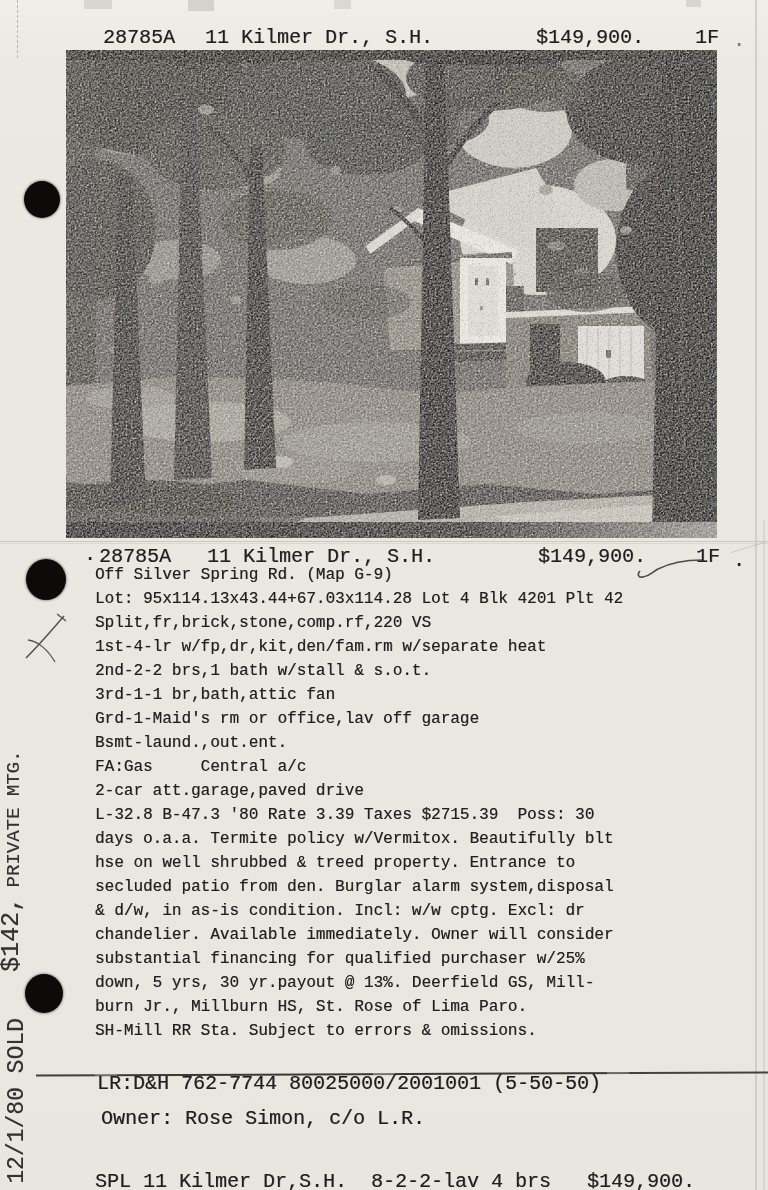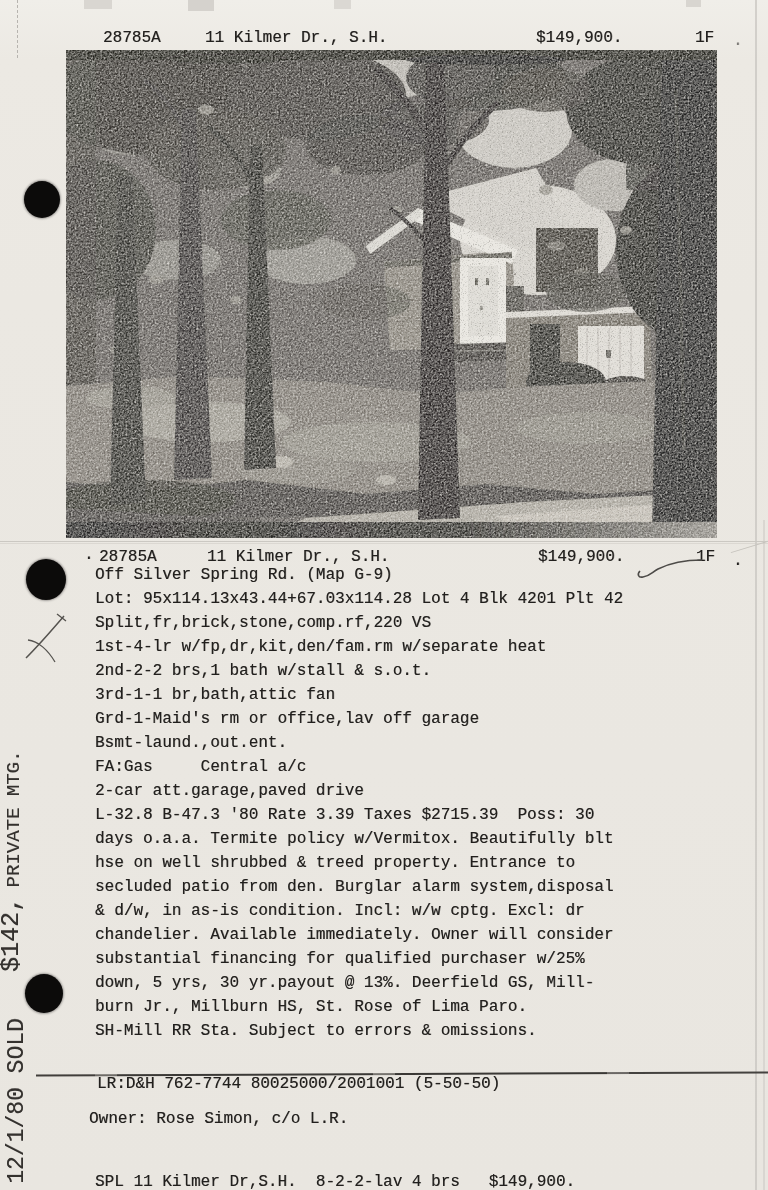--- a/index.html
+++ b/index.html
@@ -4,21 +4,21 @@
 <style>
   html,body{margin:0;padding:0;background:#777;}
   .page{
     position:relative;width:768px;height:1190px;overflow:hidden;
     background:
       linear-gradient(180deg,#f0eee9 0,#ece9e3 60px,#ebe8e2 300px,#eae7e1 760px,#e9e6e0 1190px);
     font-family:"Liberation Mono","DejaVu Sans Mono",monospace;
     color:#211f1d;
   }
   .pos{position:absolute;white-space:pre;}
-  .tw{font-size:16px;line-height:24px;text-shadow:0.45px 0.25px 0.2px rgba(30,27,24,.5);}
+  .tw{font-size:20px;line-height:24px;text-shadow:0.45px 0.25px 0.2px rgba(30,27,24,.5);}
   .bline{white-space:pre;font-size:16px;line-height:24px;text-shadow:0.45px 0.25px 0.2px rgba(30,27,24,.5);}
   .vnote{position:absolute;transform:rotate(-90deg);text-align:center;white-space:pre;
          color:#34312e;text-shadow:0.4px 0.2px 0.2px rgba(40,38,35,.45);}
   .hole{position:absolute;background:#0c0b0a;border-radius:50%;box-shadow:0 0 2px 1px rgba(20,18,16,.35);}
   .artifact{position:absolute;}
   .photo-wrap{position:absolute;left:66px;top:50px;width:651px;height:488px;}
   .sep{position:absolute;left:36px;top:1073px;width:732px;height:2px;
        background:linear-gradient(90deg,#413e3b 0 8%,#6e6b67 8% 11%,#3b3936 11% 46%,#77746f 46% 49%,#3a3835 49% 78%,#6b6865 78% 81%,#44423f 81% 100%);
        transform:rotate(-0.25deg);}
   .crease{position:absolute;height:1px;background:#cbc8c2;}
@@ -199,21 +199,21 @@
 
   <svg class="pos" style="left:634px;top:556px;" width="74" height="30" viewBox="0 0 74 30">
     <path d="M6,15 C3,18 4,22 9,21 C16,20 18,16 24,13 C38,6 52,4 68,4" stroke="#4d4b48" stroke-width="1.6" fill="none"></path>
   </svg>
 
   <div class="pos" id="body-lines" style="left:95px;top:563px;"><div class="bline">Off Silver Spring Rd. (Map G-9)</div><div class="bline">Lot: 95x114.13x43.44+67.03x114.28 Lot 4 Blk 4201 Plt 42</div><div class="bline">Split,fr,brick,stone,comp.rf,220 VS</div><div class="bline">1st-4-lr w/fp,dr,kit,den/fam.rm w/separate heat</div><div class="bline">2nd-2-2 brs,1 bath w/stall &amp; s.o.t.</div><div class="bline">3rd-1-1 br,bath,attic fan</div><div class="bline">Grd-1-Maid's rm or office,lav off garage</div><div class="bline">Bsmt-laund.,out.ent.</div><div class="bline">FA:Gas     Central a/c</div><div class="bline">2-car att.garage,paved drive</div><div class="bline">L-32.8 B-47.3 '80 Rate 3.39 Taxes $2715.39  Poss: 30</div><div class="bline">days o.a.a. Termite policy w/Vermitox. Beautifully blt</div><div class="bline">hse on well shrubbed &amp; treed property. Entrance to</div><div class="bline">secluded patio from den. Burglar alarm system,disposal</div><div class="bline">&amp; d/w, in as-is condition. Incl: w/w cptg. Excl: dr</div><div class="bline">chandelier. Available immediately. Owner will consider</div><div class="bline">substantial financing for qualified purchaser w/25%</div><div class="bline">down, 5 yrs, 30 yr.payout @ 13%. Deerfield GS, Mill-</div><div class="bline">burn Jr., Millburn HS, St. Rose of Lima Paro.</div><div class="bline">SH-Mill RR Sta. Subject to errors &amp; omissions.</div></div>
 
   <div class="sep"></div>
 
   <div class="pos tw" style="left:97px;top:1072px;">LR:D&amp;H 762-7744 80025000/2001001 (5-50-50)</div>
-  <div class="pos tw" style="left:89px;top:1107px;">Owner: Rose Simon, c/o L.R.</div>
+  <div class="pos tw" style="left:101px;top:1107px;">Owner: Rose Simon, c/o L.R.</div>
 
   <div class="pos tw" style="left:95px;top:1170px;">SPL 11 Kilmer Dr,S.H.  8-2-2-lav 4 brs   $149,900.</div>
 
   <div class="vnote" style="width:180px;left:-76px;top:808px;font-size:19px;">PRIVATE MTG.</div>
   <div class="vnote" style="width:120px;left:-49px;top:920px;font-size:25px;">$142,</div>
   <div class="vnote" style="width:200px;left:-83px;top:1088px;font-size:23px;">12/1/80 SOLD</div>
 
 </div>
 
 </body></html>

